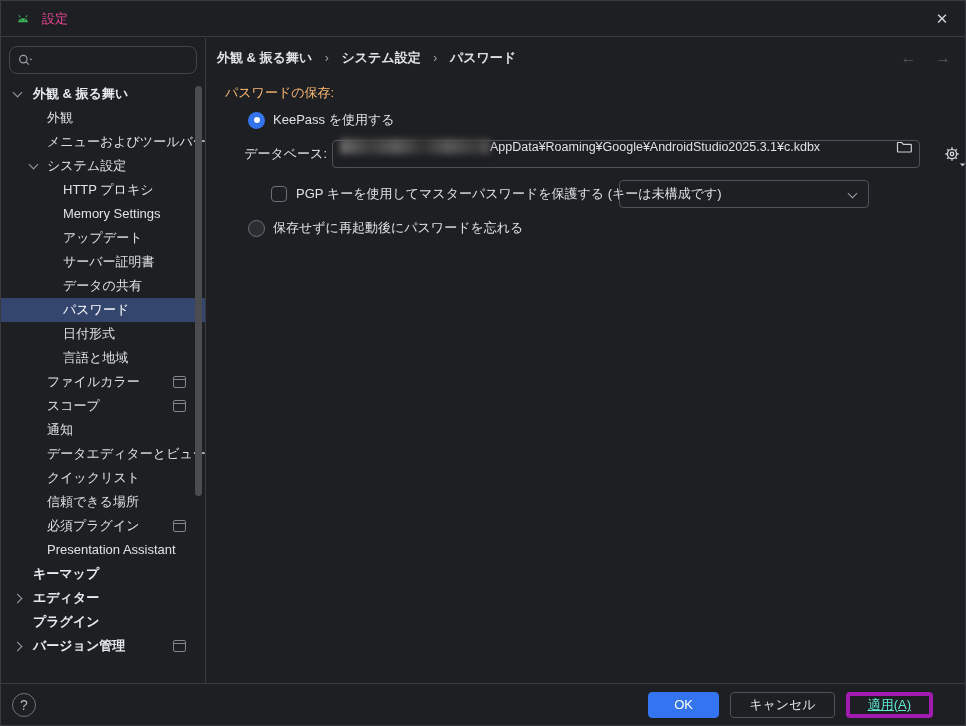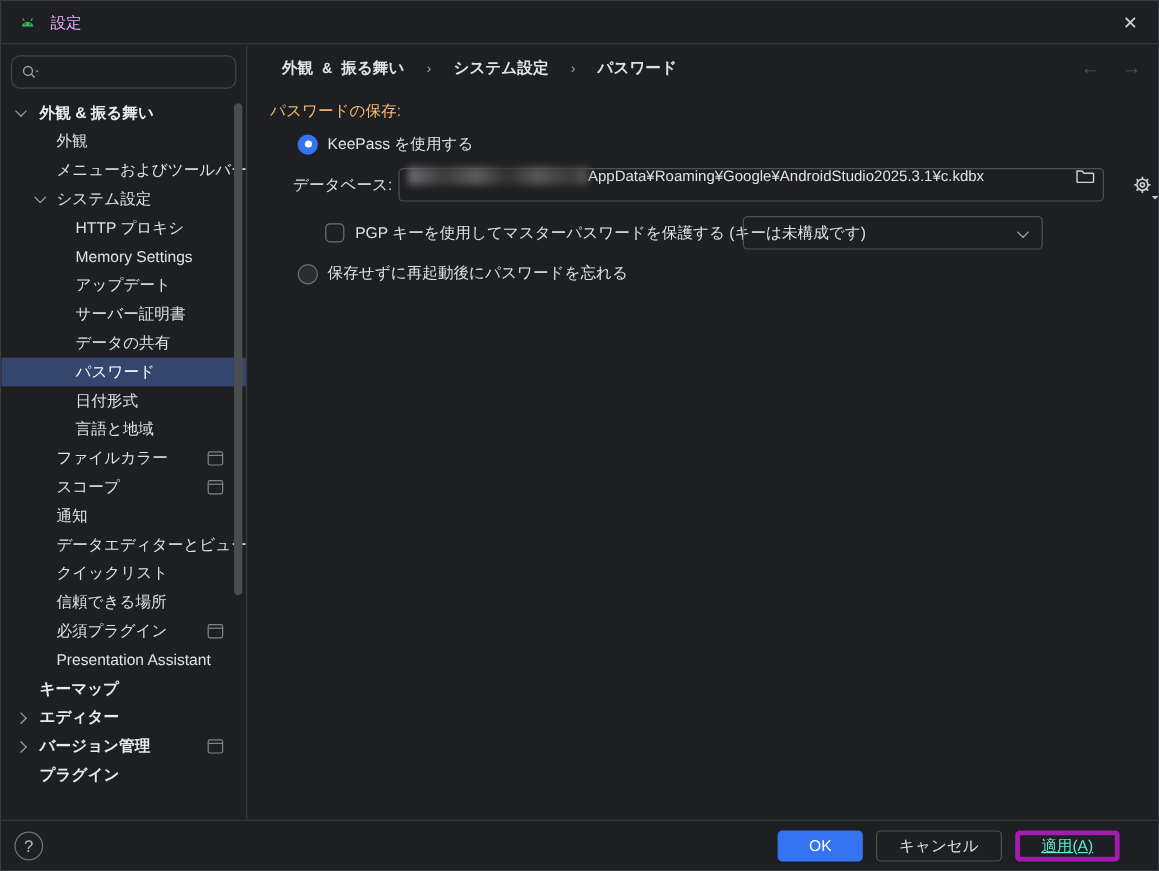--- a/index.html
+++ b/index.html
@@ -5,21 +5,21 @@
   * { margin:0; padding:0; box-sizing:border-box; }
   html,body { background:#101114; }
   body { font-family:"Liberation Sans","DejaVu Sans",sans-serif; }
   .window { position:relative; width:966px; height:726px; background:#1E1F22;
             color:#DFE1E5; font-size:13px; overflow:hidden; border:1px solid #393B40; }
 
   
   .titlebar { position:absolute; top:0; left:0; right:0; height:36px;
               border-bottom:1px solid #393B40; display:flex; align-items:center; }
   .titlebar .app-icon { margin-left:13px; width:18px; height:18px; display:flex; }
-  .titlebar .title { margin-left:10px; font-size:13px; color:#f0abfc; }
+  .titlebar .title { margin-left:10px; font-size:13px; color:#ec4899; }
   .close-btn { position:absolute; right:0; top:0; width:46px; height:35px;
                display:flex; align-items:center; justify-content:center;
                color:#CED0D6; font-size:15px; cursor:default; }
 
   
   .sidebar { position:absolute; left:0; top:37px; width:205px; bottom:42px;
              border-right:1px solid #393B40; background:#1E1F22; }
   .searchbox { position:absolute; top:8px; left:8px; width:188px; height:28px;
                border:1px solid #43454A; border-radius:8px; display:flex; align-items:center; }
   .searchbox svg { margin-left:8px; }
@@ -41,22 +41,22 @@
   .lvl0 > .chev { left:13px; }
   .lvl1 > .chev { left:29px; }
   .badge-icon { position:absolute; right:19px; top:6px; width:13px; height:12px;
                 border:1px solid #80848C; border-radius:2px; }
   .badge-icon i { display:block; height:3px; border-bottom:1px solid #80848C; }
   .v-scrollbar { position:absolute; right:3px; top:48px; width:7px; height:410px;
                  background:#4A4C50; border-radius:4px; }
 
   
   .main { position:absolute; left:206px; top:37px; right:0; bottom:42px; background:#1E1F22; }
-  .breadcrumb { position:absolute; top:0; left:28px; height:40px; line-height:40px;
-                font-weight:700; color:#DFE1E5;font-family:Liberation Mono, monospace; }
+  .breadcrumb { position:absolute; top:0; left:10px; height:40px; line-height:40px;
+                font-weight:700; color:#DFE1E5; }
   .breadcrumb .sep { color:#9DA0A8; font-weight:400; margin:0 9px; font-size:12px; }
   .nav-arrows { position:absolute; top:0; right:14px; height:40px; line-height:40px;
                 color:#55585E; font-size:16px; }
   .nav-arrows span { margin-left:14px; }
 
   .section-label { position:absolute; top:46px; left:18px; color:#fdba74; }
 
   .row-radio1 { position:absolute; top:70px; left:41px; height:24px;
                 display:flex; align-items:center; }
   .radio { width:17px; height:17px; border-radius:50%; flex:0 0 auto; }
@@ -160,24 +160,24 @@
         <div class="tree-row lvl1"><span>通知</span></div>
         <div class="tree-row lvl1"><span>データエディターとビューアー</span></div>
         <div class="tree-row lvl1"><span>クイックリスト</span></div>
         <div class="tree-row lvl1"><span>信頼できる場所</span></div>
         <div class="tree-row lvl1"><span>必須プラグイン</span><span class="badge-icon">
             <i></i>
           </span></div>
         <div class="tree-row lvl1"><span>Presentation Assistant</span></div>
         <div class="tree-row lvl0 bold"><span>キーマップ</span></div>
         <div class="tree-row lvl0 bold"><span class="chev right"></span><span>エディター</span></div>
+        <div class="tree-row lvl0 bold"><span>プラグイン</span></div>
         <div class="tree-row lvl0 bold"><span class="chev right"></span><span>バージョン管理</span><span class="badge-icon">
             <i></i>
           </span></div>
-        <div class="tree-row lvl0 bold"><span>プラグイン</span></div>
       </div>
     <div class="v-scrollbar"></div>
   </div>
 
   <div class="main">
 
     <div class="breadcrumb">
       <span>外観 &amp; 振る舞い</span>
       <span class="sep">›</span>
       <span>システム設定</span>

